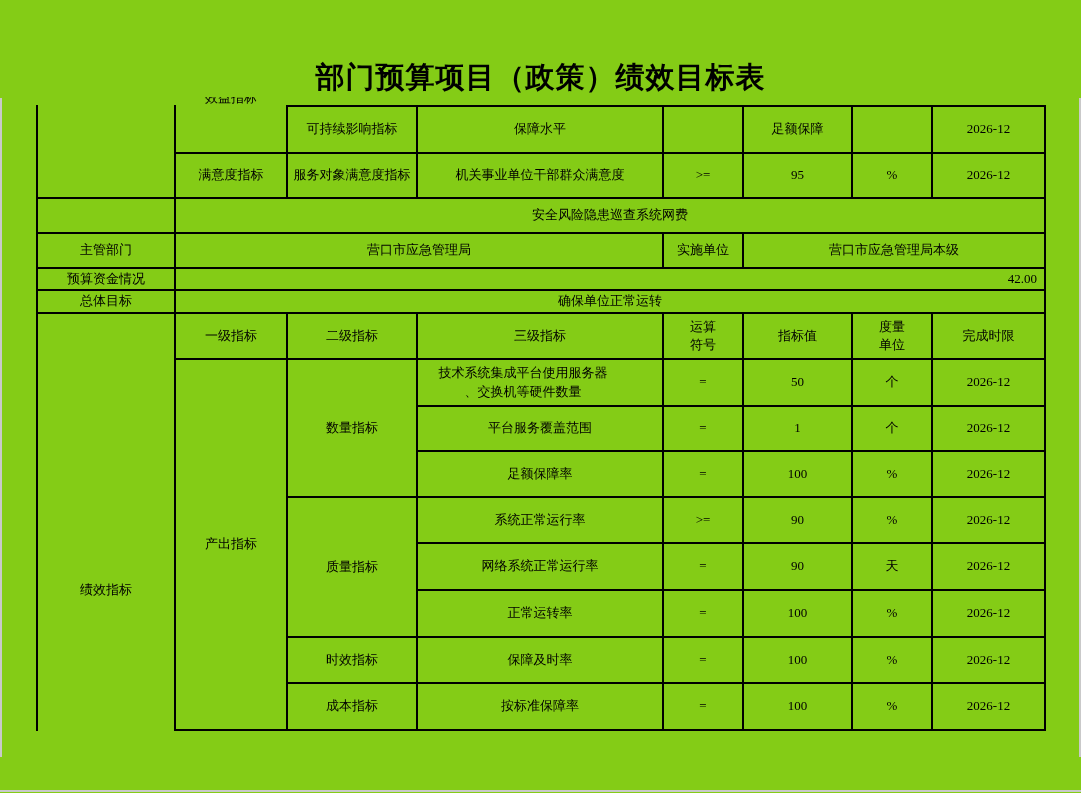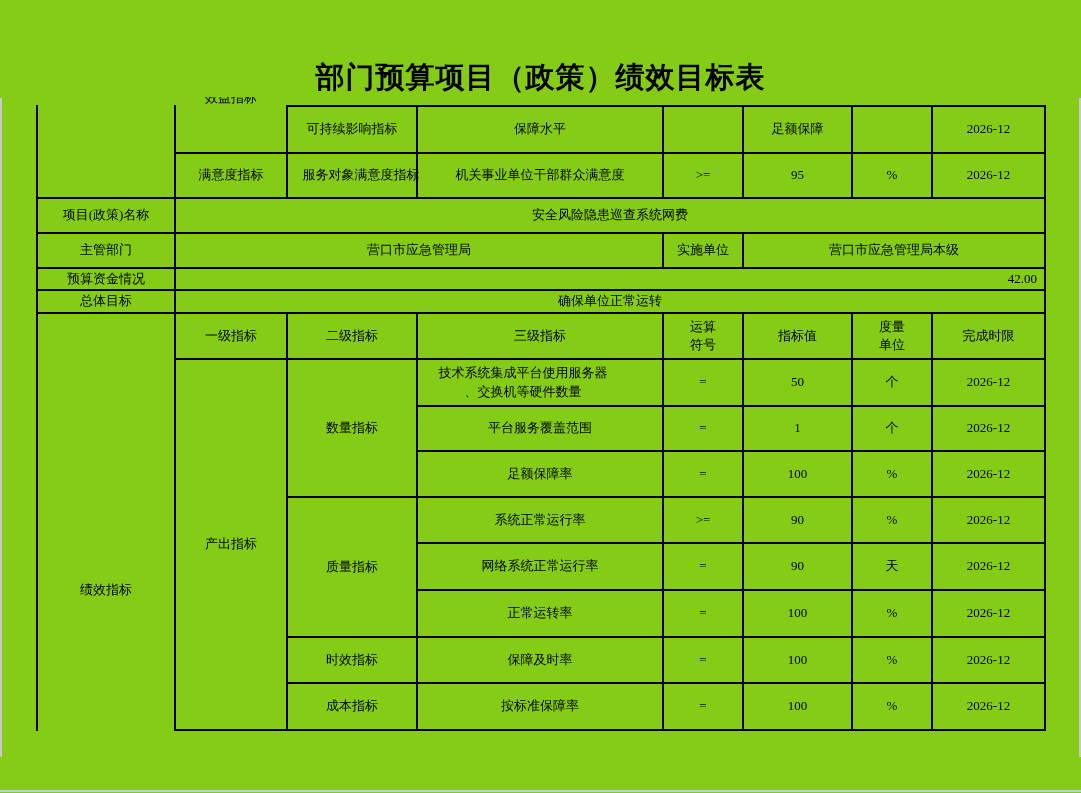--- a/index.html
+++ b/index.html
@@ -77,28 +77,27 @@
     <span>效益指标</span>
   </div>
   <div class="cell" style="left:287px;top:106px;width:130px;height:47px;">可持续影响指标</div>
   <div class="cell" style="left:417px;top:106px;width:246px;height:47px;">保障水平</div>
   <div class="cell" style="left:663px;top:106px;width:80px;height:47px;"></div>
   <div class="cell" style="left:743px;top:106px;width:109px;height:47px;">足额保障</div>
   <div class="cell" style="left:852px;top:106px;width:80px;height:47px;"></div>
   <div class="cell" style="left:932px;top:106px;width:113px;height:47px;">2026-12</div>
 
   <div class="cell" style="left:175px;top:153px;width:112px;height:45px;">满意度指标</div>
-  <div class="cell" style="left:287px;top:153px;width:130px;height:45px;padding-left:9px;">服务对象满意度指标</div>
+  <div class="cell" style="left:287px;top:153px;width:130px;height:45px;">服务对象满意度指标</div>
   <div class="cell" style="left:417px;top:153px;width:246px;height:45px;">机关事业单位干部群众满意度</div>
   <div class="cell" style="left:663px;top:153px;width:80px;height:45px;">&gt;=</div>
   <div class="cell" style="left:743px;top:153px;width:109px;height:45px;">95</div>
   <div class="cell" style="left:852px;top:153px;width:80px;height:45px;">%</div>
   <div class="cell" style="left:932px;top:153px;width:113px;height:45px;">2026-12</div>
 
-  <div class="cell" style="left:37px;top:198px;width:138px;height:35px;">项目(政策)名称</div>
   <div class="cell" style="left:175px;top:198px;width:870px;height:35px;">安全风险隐患巡查系统网费</div>
 
   <div class="cell" style="left:37px;top:233px;width:138px;height:35px;">主管部门</div>
   <div class="cell" style="left:175px;top:233px;width:488px;height:35px;">营口市应急管理局</div>
   <div class="cell" style="left:663px;top:233px;width:80px;height:35px;">实施单位</div>
   <div class="cell" style="left:743px;top:233px;width:302px;height:35px;">营口市应急管理局本级</div>
 
   <div class="cell" style="left:37px;top:268px;width:138px;height:22px;">预算资金情况</div>
   <div class="cell right" style="left:175px;top:268px;width:870px;height:22px;">42.00</div>
 

